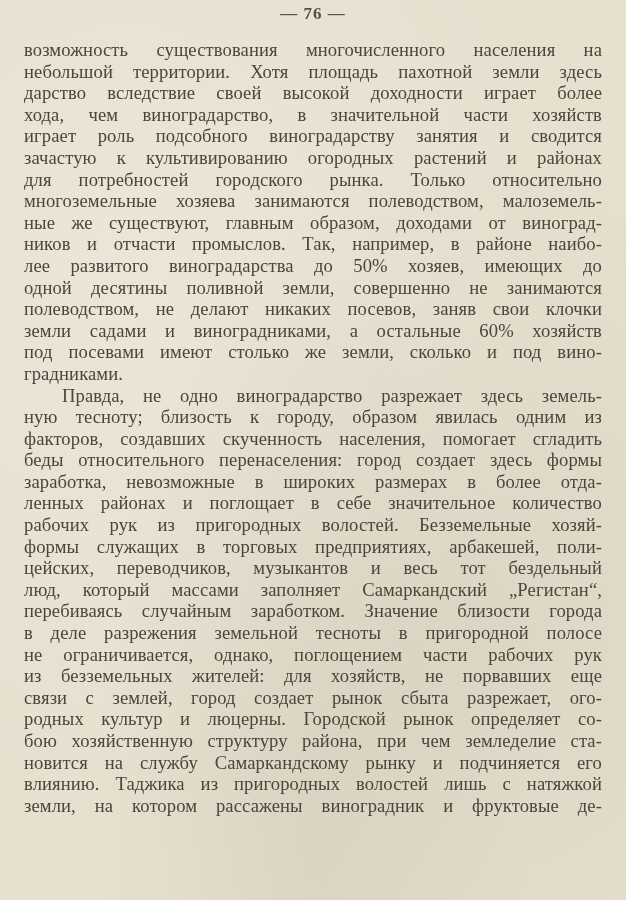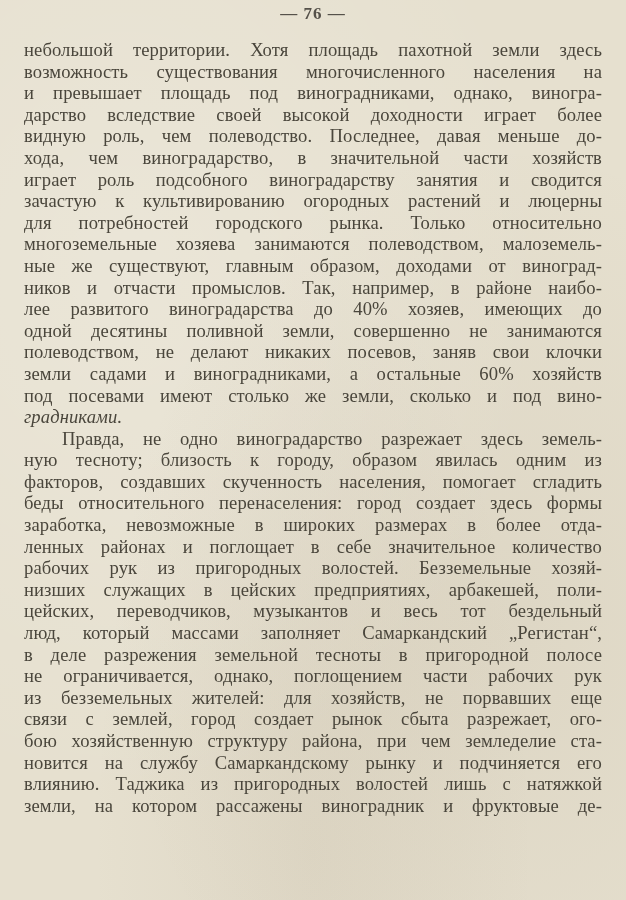--- a/index.html
+++ b/index.html
@@ -47,67 +47,66 @@
       height: 21.6px;
       line-height: 21.6px;
       font-size: 18.6px;
       white-space: nowrap;
       text-align: justify;
       text-align-last: justify;
       letter-spacing: 0.1px;
     }
     .line.last {
       text-align-last: left;
-      font-style: italic;
     }
     .line.indent {
       padding-left: 38px;
     }
   </style>
 </head>
 <body>
 
 <div class="page">
   <div class="page-number">— 76 —</div>
 
   <div class="body-text">
     <div>
+      <div class="line">возможность существования многочисленного населения на</div>
       <div class="line">небольшой территории. Хотя площадь пахотной земли здесь</div>
-      <div class="line">возможность существования многочисленного населения на</div>
-      <div class="line">и превышает площадь под виноградниками, однако, виногра-</div>
       <div class="line">дарство вследствие своей высокой доходности играет более</div>
-      <div class="line">видную роль, чем полеводство. Последнее, давая меньше до-</div>
       <div class="line">хода, чем виноградарство, в значительной части хозяйств</div>
       <div class="line">играет роль подсобного виноградарству занятия и сводится</div>
-      <div class="line">зачастую к культивированию огородных растений и люцерны</div>
+      <div class="line">зачастую к культивированию огородных растений и районах</div>
       <div class="line">для потребностей городского рынка. Только относительно</div>
       <div class="line">многоземельные хозяева занимаются полеводством, малоземель-</div>
       <div class="line">ные же существуют, главным образом, доходами от виноград-</div>
       <div class="line">ников и отчасти промыслов. Так, например, в районе наибо-</div>
-      <div class="line">лее развитого виноградарства до 40% хозяев, имеющих до</div>
+      <div class="line">лее развитого виноградарства до 50% хозяев, имеющих до</div>
       <div class="line">одной десятины поливной земли, совершенно не занимаются</div>
       <div class="line">полеводством, не делают никаких посевов, заняв свои клочки</div>
       <div class="line">земли садами и виноградниками, а остальные 60% хозяйств</div>
       <div class="line">под посевами имеют столько же земли, сколько и под вино-</div>
       <div class="line last">градниками.</div>
     </div>
     <div>
       <div class="line indent">Правда, не одно виноградарство разрежает здесь земель-</div>
       <div class="line">ную тесноту; близость к городу, образом явилась одним из</div>
       <div class="line">факторов, создавших скученность населения, помогает сгладить</div>
       <div class="line">беды относительного перенаселения: город создает здесь формы</div>
       <div class="line">заработка, невозможные в широких размерах в более отда-</div>
       <div class="line">ленных районах и поглощает в себе значительное количество</div>
       <div class="line">рабочих рук из пригородных волостей. Безземельные хозяй-</div>
-      <div class="line">низших служащих в цейских предприятиях, арбакешей, поли-</div>
+      <div class="line">формы служащих в торговых предприятиях, арбакешей, поли-</div>
       <div class="line">цейских, переводчиков, музыкантов и весь тот бездельный</div>
       <div class="line">люд, который массами заполняет Самаркандский „Регистан“,</div>
+      <div class="line">перебиваясь случайным заработком. Значение близости города</div>
       <div class="line">в деле разрежения земельной тесноты в пригородной полосе</div>
       <div class="line">не ограничивается, однако, поглощением части рабочих рук</div>
       <div class="line">из безземельных жителей: для хозяйств, не порвавших еще</div>
       <div class="line">связи с землей, город создает рынок сбыта разрежает, ого-</div>
+      <div class="line">родных культур и люцерны. Городской рынок определяет со-</div>
       <div class="line">бою хозяйственную структуру района, при чем земледелие ста-</div>
       <div class="line">новится на службу Самаркандскому рынку и подчиняется его</div>
       <div class="line">влиянию. Таджика из пригородных волостей лишь с натяжкой</div>
       <div class="line">земли, на котором рассажены виноградник и фруктовые де-</div>
     </div>
   </div>
 </div>
 
 </body></html>

